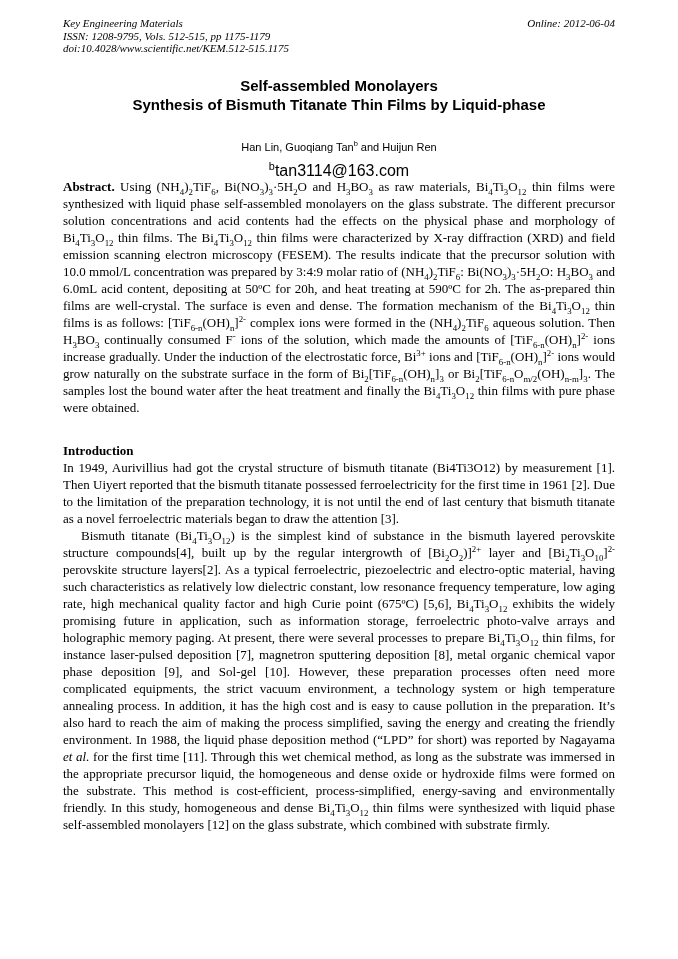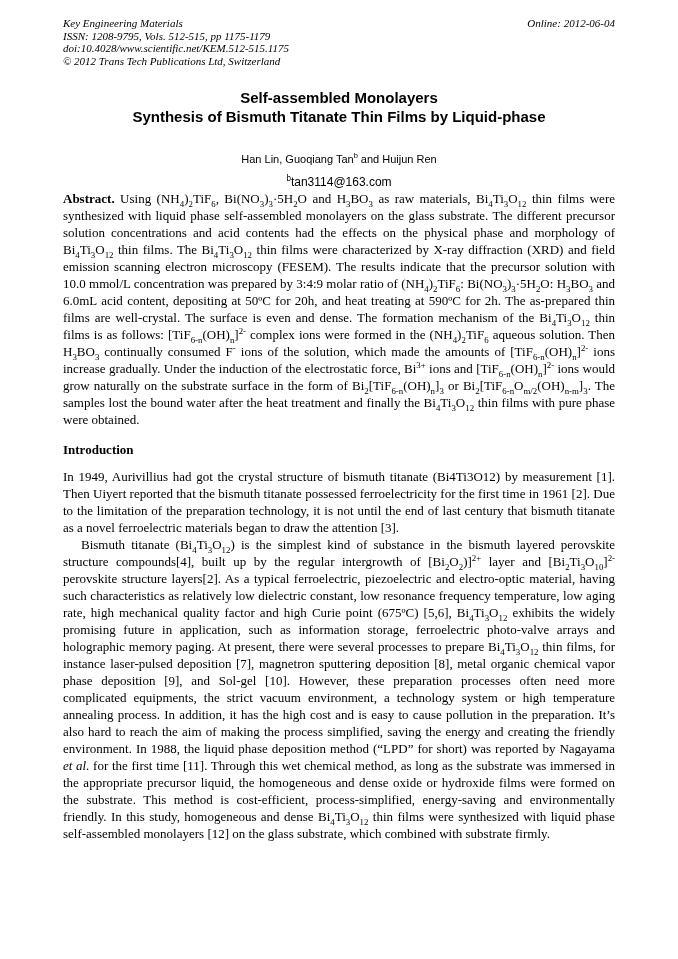--- a/index.html
+++ b/index.html
@@ -52,60 +52,59 @@
     margin-top: 6px;
     text-align: center;
     font-family: "Liberation Sans", "DejaVu Sans", sans-serif;
     font-size: 12px;
     line-height: 15px;
   }
   .email {
     margin-top: 6px;
     text-align: center;
     font-family: "Liberation Sans", "DejaVu Sans", sans-serif;
-    font-size: 12px;
+    font-size: 16px;
     line-height: 15px;
   }
   
   .keywords {
     margin-top: 17px;
     font-family: "Liberation Sans", "DejaVu Sans", sans-serif;
     font-size: 12px;
     line-height: 15px;
   }
   
   .bodytext {
     font-family: "Liberation Serif", "DejaVu Serif", serif;
     font-size: 13px;
     line-height: 17px;
     text-align: justify;
   }
   .abstract { margin-top: 27px; }
   .section-heading {
-    margin-top: 14px;
+    margin-top: 27px;
     font-family: "Liberation Serif", "DejaVu Serif", serif;
     font-size: 13px;
     font-weight: bold;
   }
   .para { margin: 0; }
-  .para-first { margin-top: 10px; }
+  .para-first { }
   .para-indent { text-indent: 18px; }
   sub, sup { font-size: 68%; line-height: 0; }
 </style>
 </head>
 <body>
 
 <div class="page">
 
   <div class="journal-header">
     <div class="left">
       <div>Key Engineering Materials</div>
       <div>ISSN: 1208-9795, Vols. 512-515, pp 1175-1179</div>
       <div>doi:10.4028/www.scientific.net/KEM.512-515.1175</div>
-      <div>© 2012 Trans Tech Publications Ltd, Switzerland</div>
     </div>
     <div class="right">Online: 2012-06-04</div>
   </div>
 
   <div class="title">
     <div>Self-assembled Monolayers</div>
     <div>Synthesis of Bismuth Titanate Thin Films by Liquid-phase</div>
   </div>
 
   <div class="authors">Han Lin, Guoqiang Tan<sup>b</sup> and Huijun Ren</div>

